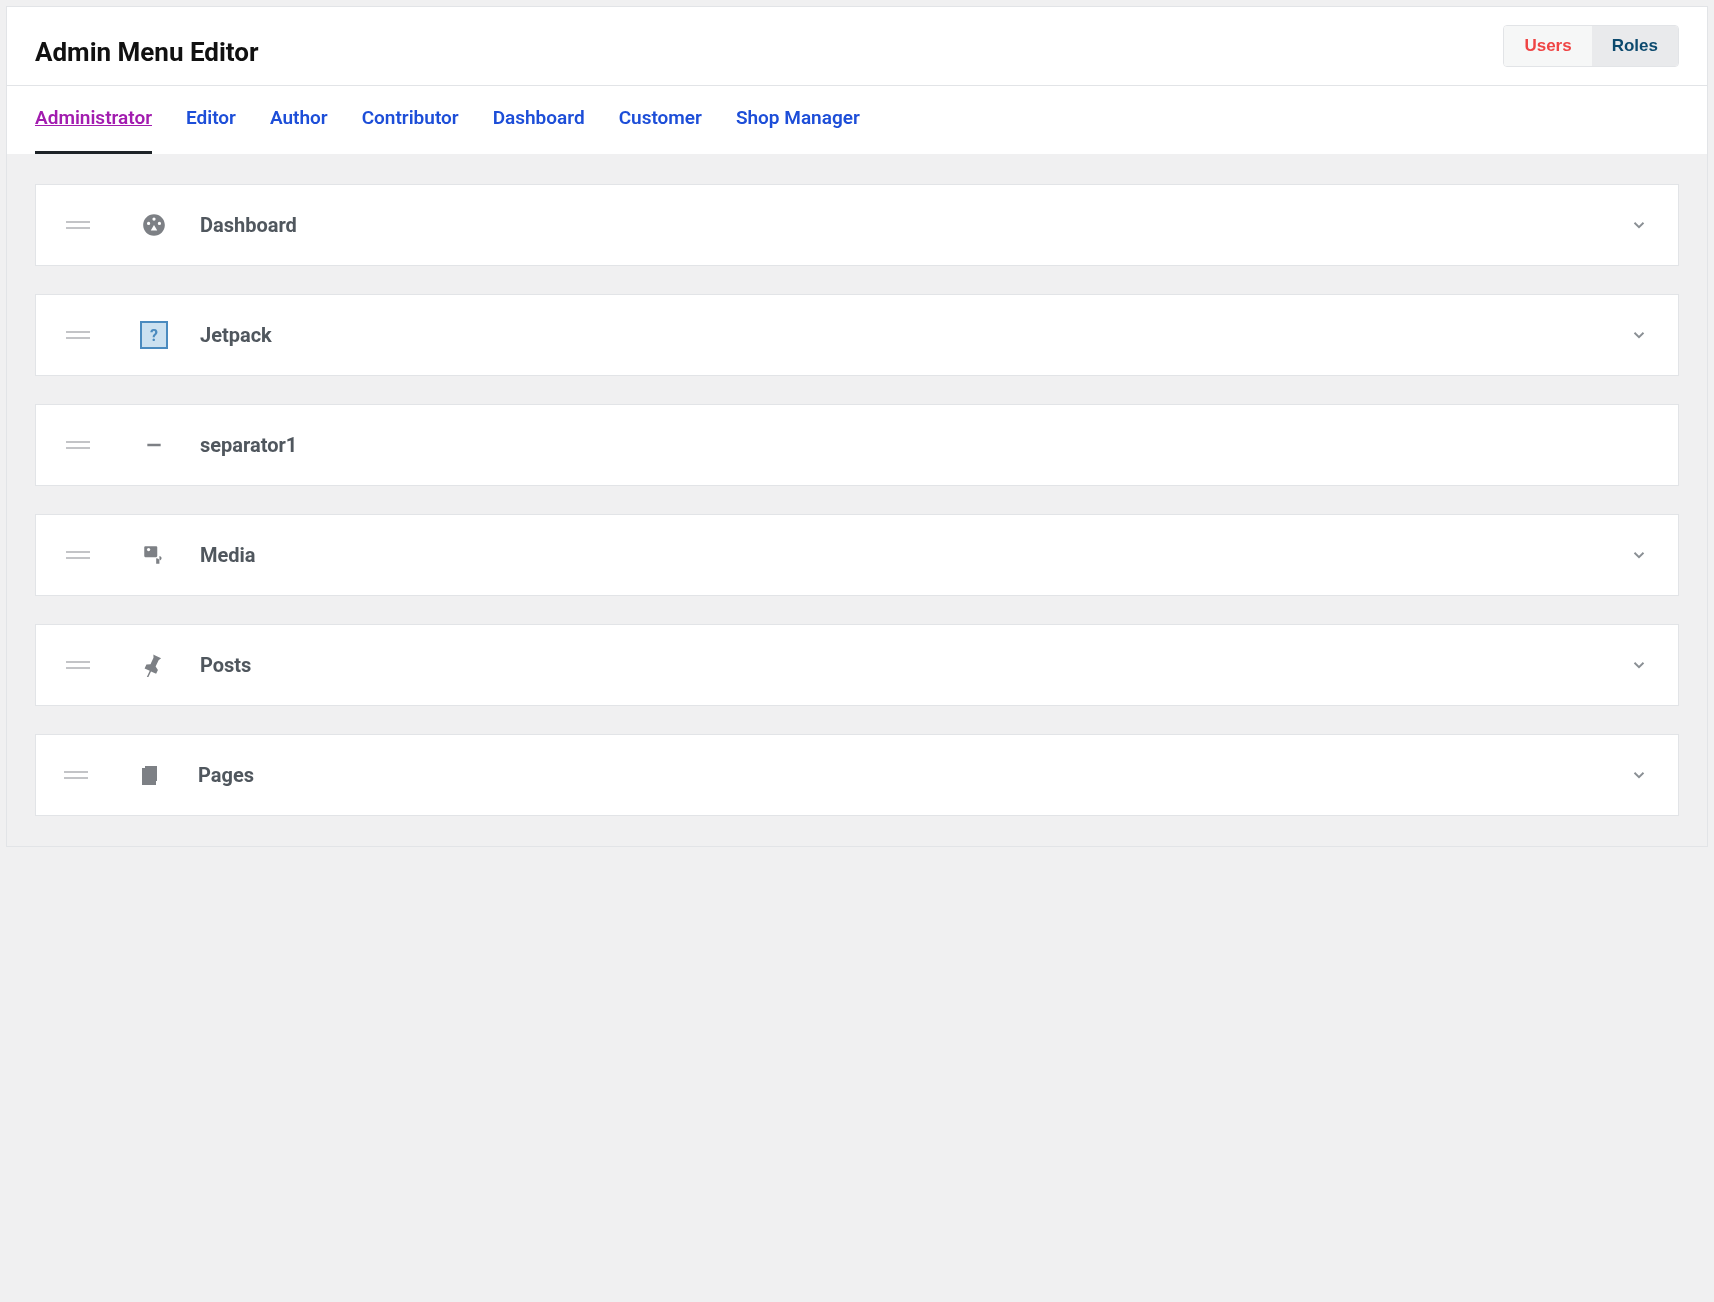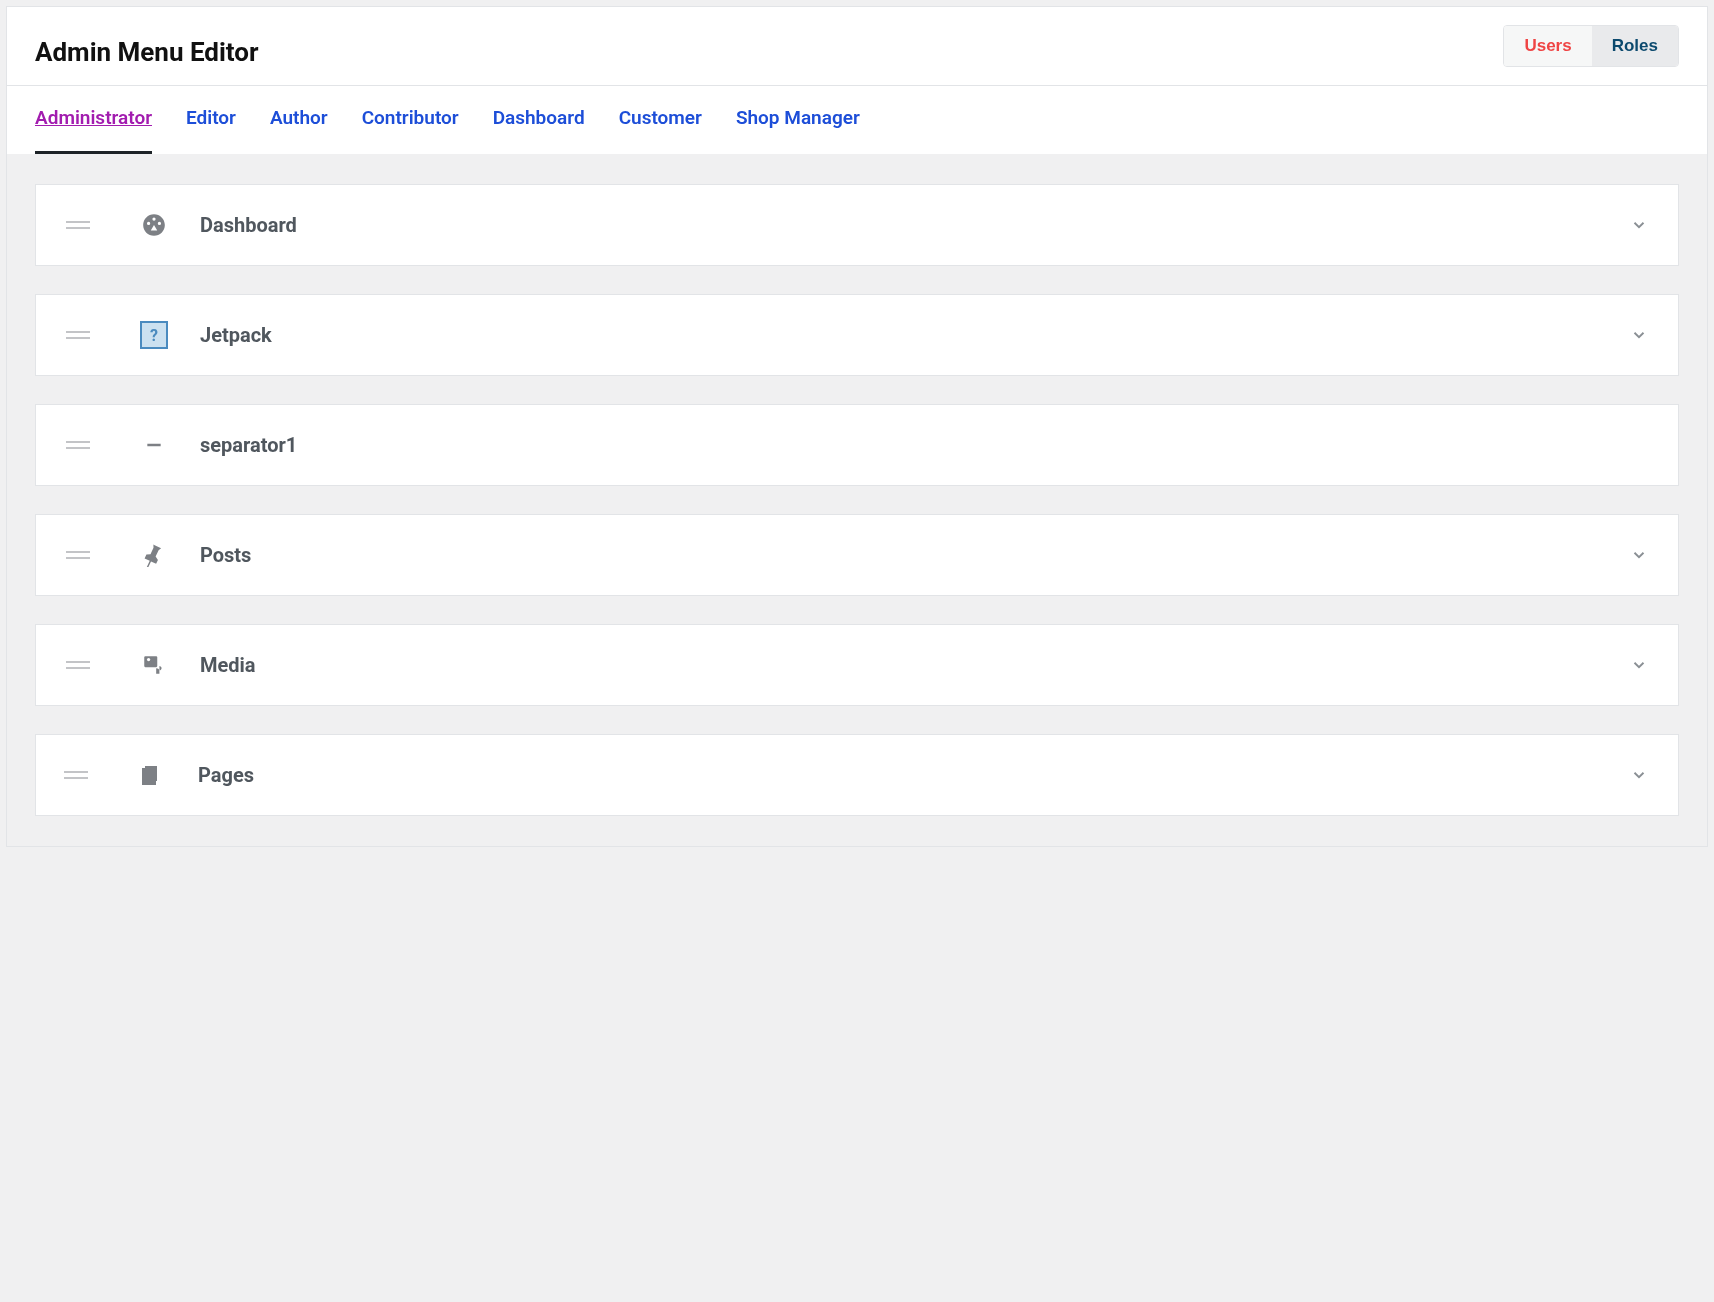--- a/index.html
+++ b/index.html
@@ -190,38 +190,20 @@
       </div>
       <div class="row-label">separator1</div>
     </div>
 
     <div class="menu-row">
       <div class="drag-handle">
           <span></span>
           <span></span>
         </div>
       <div class="row-icon">
-        <svg width="24" height="24" viewBox="0 0 24 24" fill="currentColor">
-            <path d="M16 3l5 5-3 1-5 5 1 4-3 3-4-4-5 5-1-1 5-5-4-4 3-3 4 1 5-5 1-3z" transform="rotate(-20 12 12)"></path>
-          </svg>
-      </div>
-      <div class="row-label">Posts</div>
-      <div class="chevron">
-        <svg width="18" height="18" viewBox="0 0 24 24" fill="none" stroke="currentColor" stroke-width="2.5">
-            <polyline points="6 9 12 15 18 9"></polyline>
-          </svg>
-      </div>
-    </div>
-
-    <div class="menu-row">
-      <div class="drag-handle">
-          <span></span>
-          <span></span>
-        </div>
-      <div class="row-icon">
         <svg width="26" height="26" viewBox="0 0 24 24" fill="currentColor">
             <rect x="3" y="4" width="12" height="10" rx="1"></rect>
             <circle cx="7" cy="7" r="1.5" fill="#fff"></circle>
             <path d="M14 15c2 0 3 1 3 3v2h-3v-5z"></path>
             <path d="M17 13c1 0 2 1 2 2s-1 2-2 2v-4z"></path>
           </svg>
       </div>
       <div class="row-label">Media</div>
       <div class="chevron">
         <svg width="18" height="18" viewBox="0 0 24 24" fill="none" stroke="currentColor" stroke-width="2.5">
@@ -230,20 +212,38 @@
       </div>
     </div>
 
     <div class="menu-row">
       <div class="drag-handle">
           <span></span>
           <span></span>
         </div>
       <div class="row-icon">
         <svg width="24" height="24" viewBox="0 0 24 24" fill="currentColor">
+            <path d="M16 3l5 5-3 1-5 5 1 4-3 3-4-4-5 5-1-1 5-5-4-4 3-3 4 1 5-5 1-3z" transform="rotate(-20 12 12)"></path>
+          </svg>
+      </div>
+      <div class="row-label">Posts</div>
+      <div class="chevron">
+        <svg width="18" height="18" viewBox="0 0 24 24" fill="none" stroke="currentColor" stroke-width="2.5">
+            <polyline points="6 9 12 15 18 9"></polyline>
+          </svg>
+      </div>
+    </div>
+
+    <div class="menu-row">
+      <div class="drag-handle">
+          <span></span>
+          <span></span>
+        </div>
+      <div class="row-icon">
+        <svg width="24" height="24" viewBox="0 0 24 24" fill="currentColor">
             <rect x="5" y="3" width="12" height="15"></rect>
             <rect x="3" y="6" width="12" height="15" fill="#fff" stroke="currentColor" stroke-width="2"></rect>
             <rect x="3" y="6" width="12" height="15"></rect>
           </svg>
       </div>
       <div class="row-label">Pages</div>
       <div class="chevron">
         <svg width="18" height="18" viewBox="0 0 24 24" fill="none" stroke="currentColor" stroke-width="2.5">
             <polyline points="6 9 12 15 18 9"></polyline>
           </svg>

